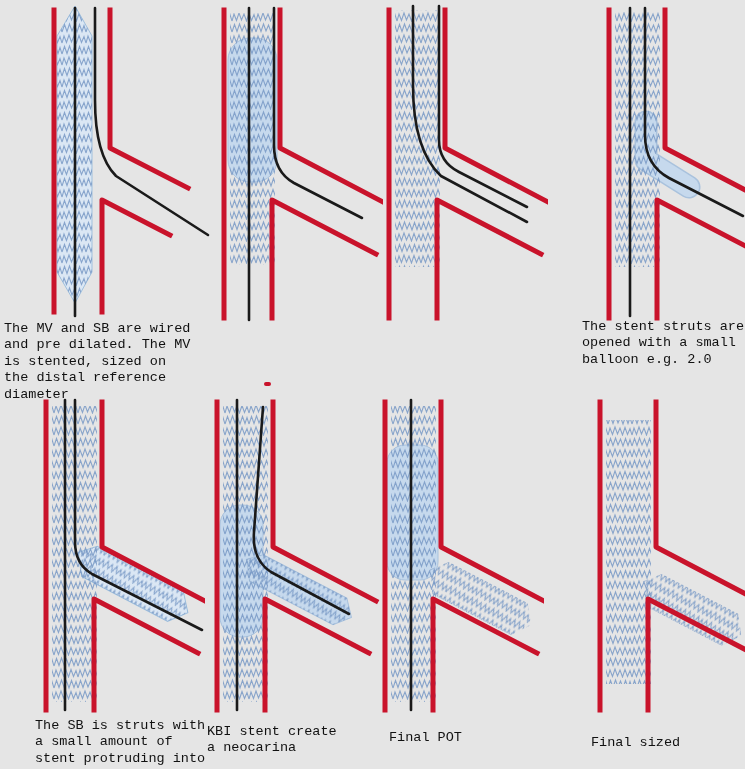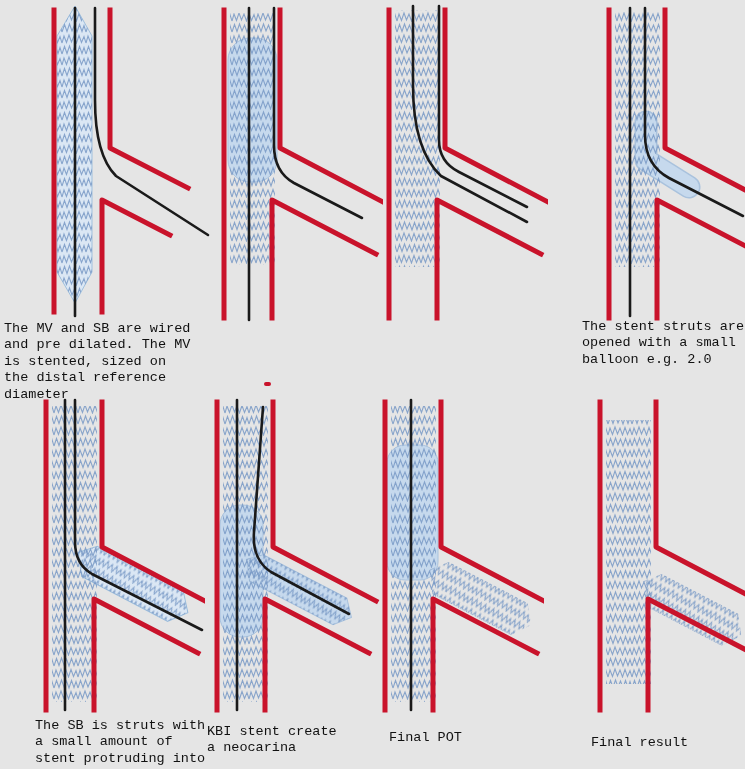--- a/index.html
+++ b/index.html
@@ -140,15 +140,15 @@
     <path class="wall" d="M168 261 L64 207 V318"></path>
   </svg>
 
   <div id="stray-dot"></div>
 
   <div class="caption" style="left:4px;top:321px;width:190px">The MV and SB are wired and pre dilated.  The MV is stented, sized on the distal reference diameter</div>
   <div class="caption" style="left:582px;top:319px;width:178px">The stent struts are opened with a small balloon e.g. 2.0</div>
   <div class="caption" style="left:35px;top:718px;width:172px">The SB is struts with a small amount of stent protruding into the MV</div>
   <div class="caption" style="left:207px;top:724px;width:145px">KBI stent create a neocarina</div>
   <div class="caption" style="left:389px;top:730px;width:110px">Final POT</div>
-  <div class="caption" style="left:591px;top:735px;width:110px">Final result</div>
+  <div class="caption" style="left:591px;top:735px;width:110px">Final sized</div>
 
 </div>
 
 </body></html>

